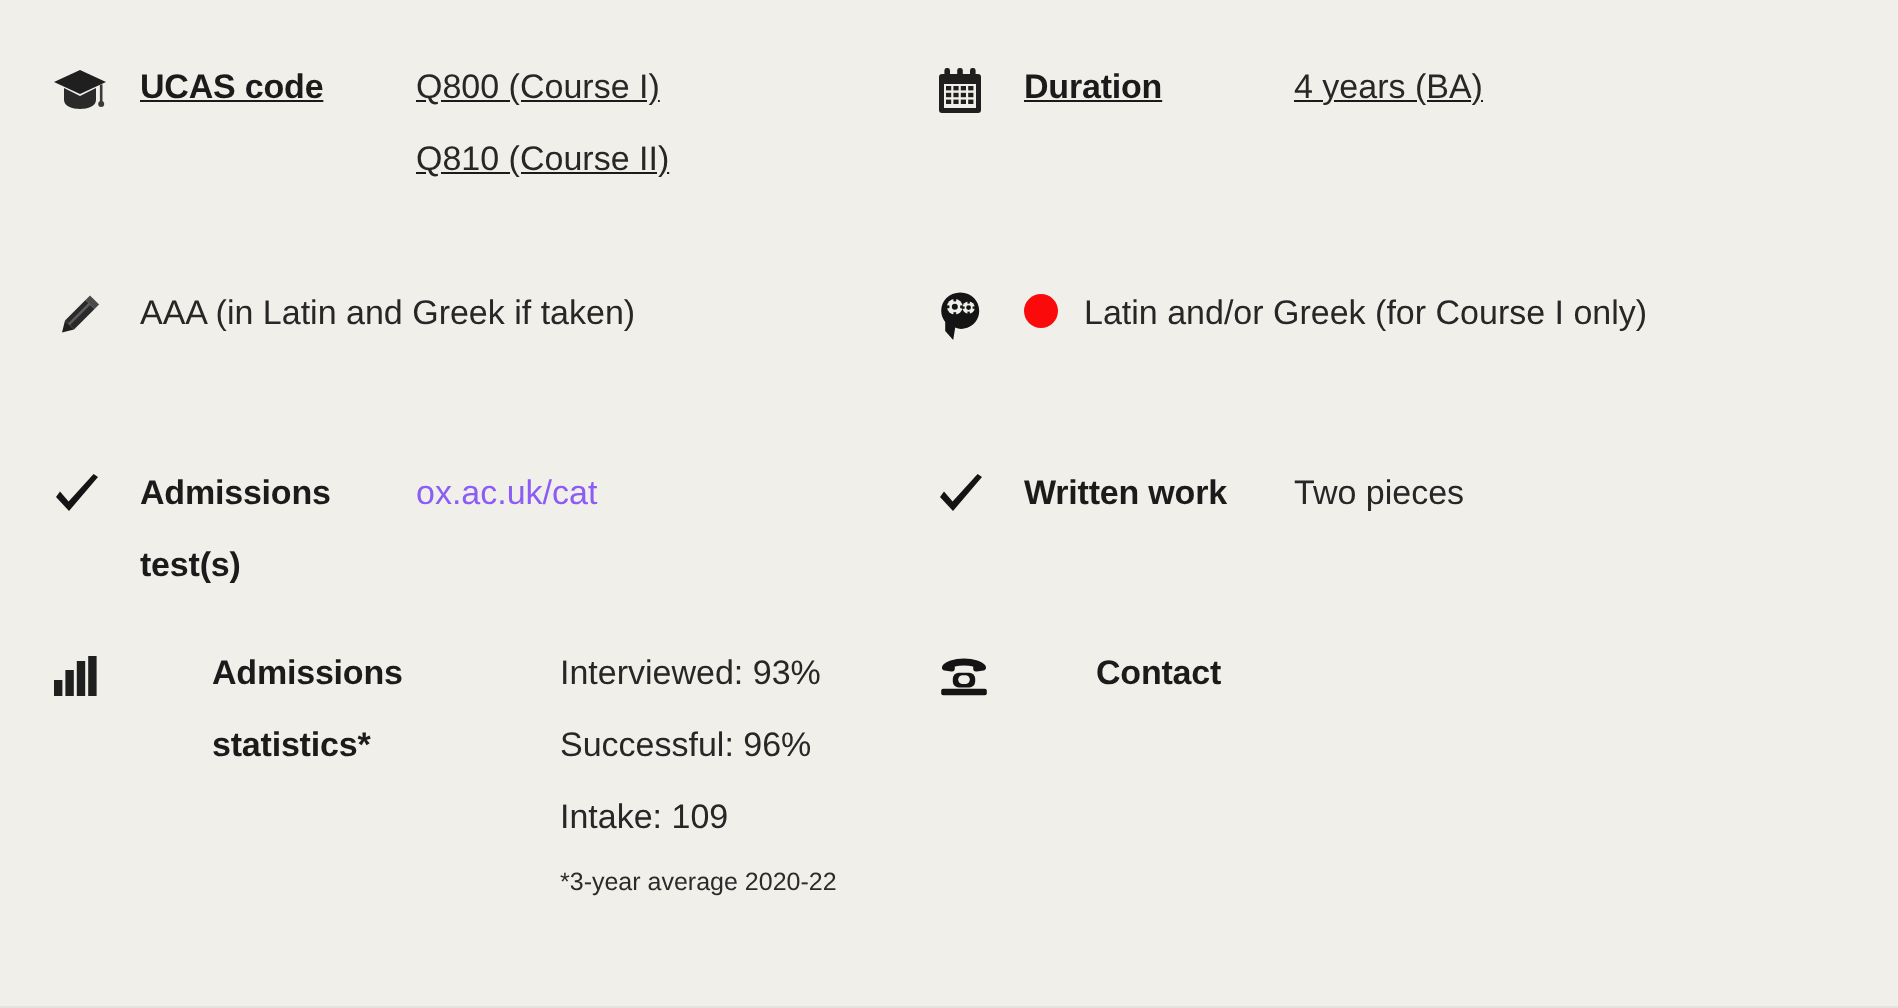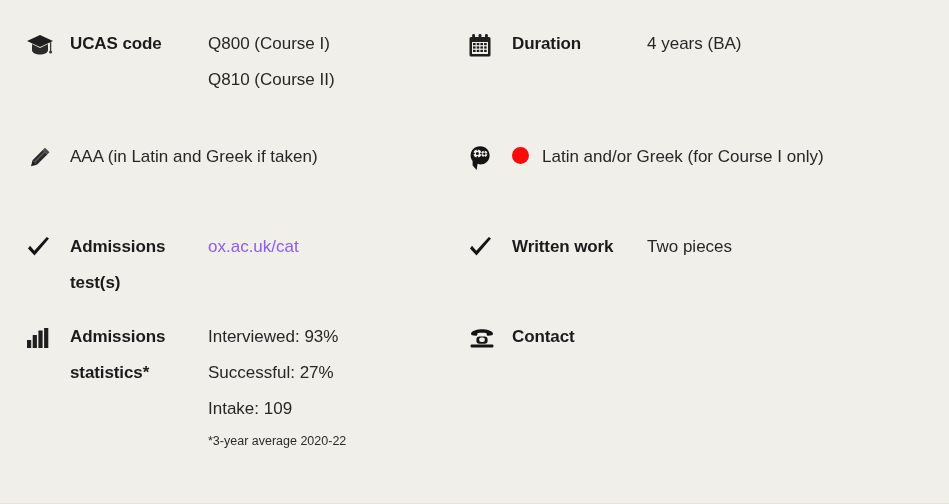--- a/index.html
+++ b/index.html
@@ -29,24 +29,24 @@
   .column.left  { left: 0px;   width: 460px; }
   .column.right { left: 460px; width: 489px; }
 
   .fact-row {
     position: absolute;
     display: flex;
     align-items: flex-start;
   }
 
   
-  .row-1 { top: 26px; }
+  .row-1 { top: 26px; text-decoration: underline; }
   .row-2 { top: 139px; }
   .row-3 { top: 229px; }
-  .row-4 { top: 319px; }
+  .row-4 { top: 319px; gap: 36px; }
 
   .column.left  .fact-row { left: 26px; width: 420px; }
   .column.right .fact-row { left: 8px;  width: 470px; }
 
   .icon-cell {
     flex: 0 0 auto;
     width: 44px;
     height: 34px;
     display: flex;
     align-items: center;
@@ -163,21 +163,21 @@
         <svg width="26" height="22" viewBox="0 0 26 22">
           <rect x="1" y="13" width="4.2" height="8" fill="#1f1f1f"></rect>
           <rect x="6.7" y="8" width="4.2" height="13" fill="#1f1f1f"></rect>
           <rect x="12.4" y="3.5" width="4.2" height="17.5" fill="#1f1f1f"></rect>
           <rect x="18.1" y="1" width="4.2" height="20" fill="#1f1f1f"></rect>
         </svg>
       </div>
       <div class="label-cell">Admissions statistics*</div>
       <div class="value-cell">
         <span class="value-line">Interviewed: 93%</span>
-        <span class="value-line">Successful: 27%</span>
+        <span class="value-line">Successful: 96%</span>
         <span class="value-line">Intake: 109</span>
         <span class="footnote">*3-year average 2020-22</span>
       </div>
     </div>
 
   </div>
 
   <div class="column right">
 
     <div class="fact-row row-1">

